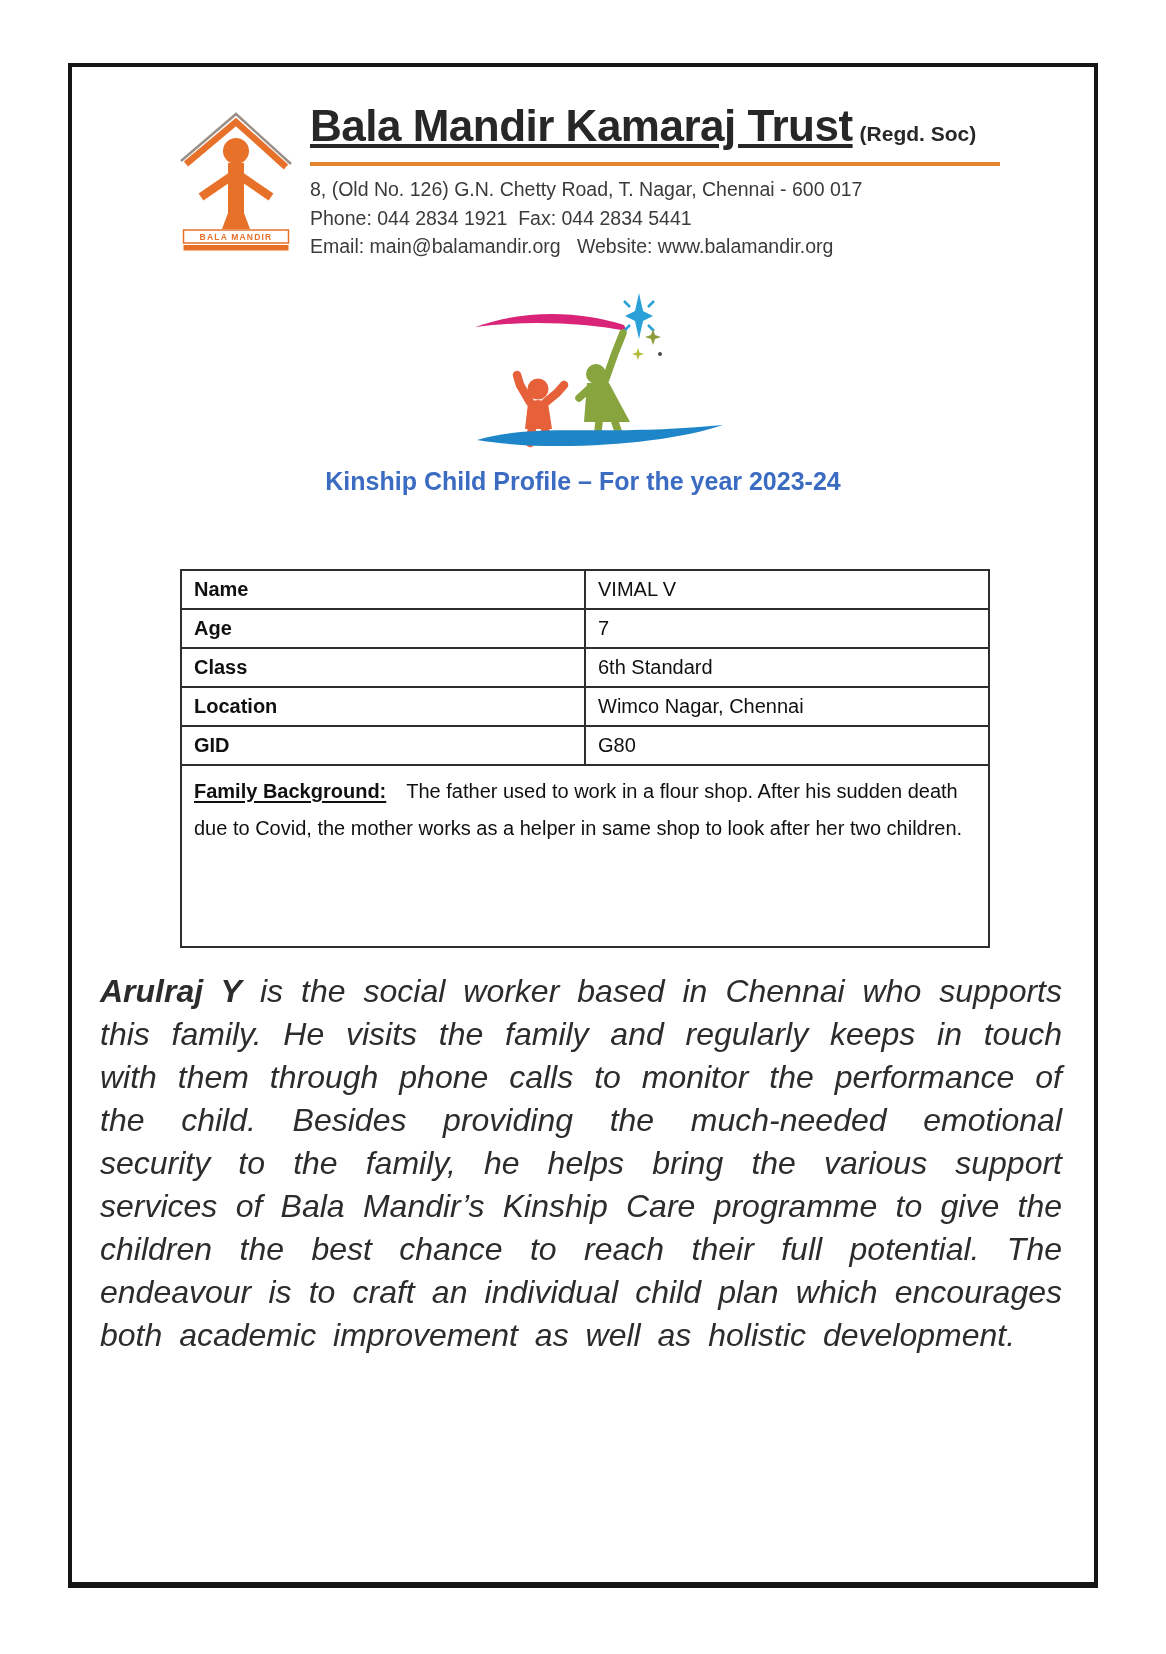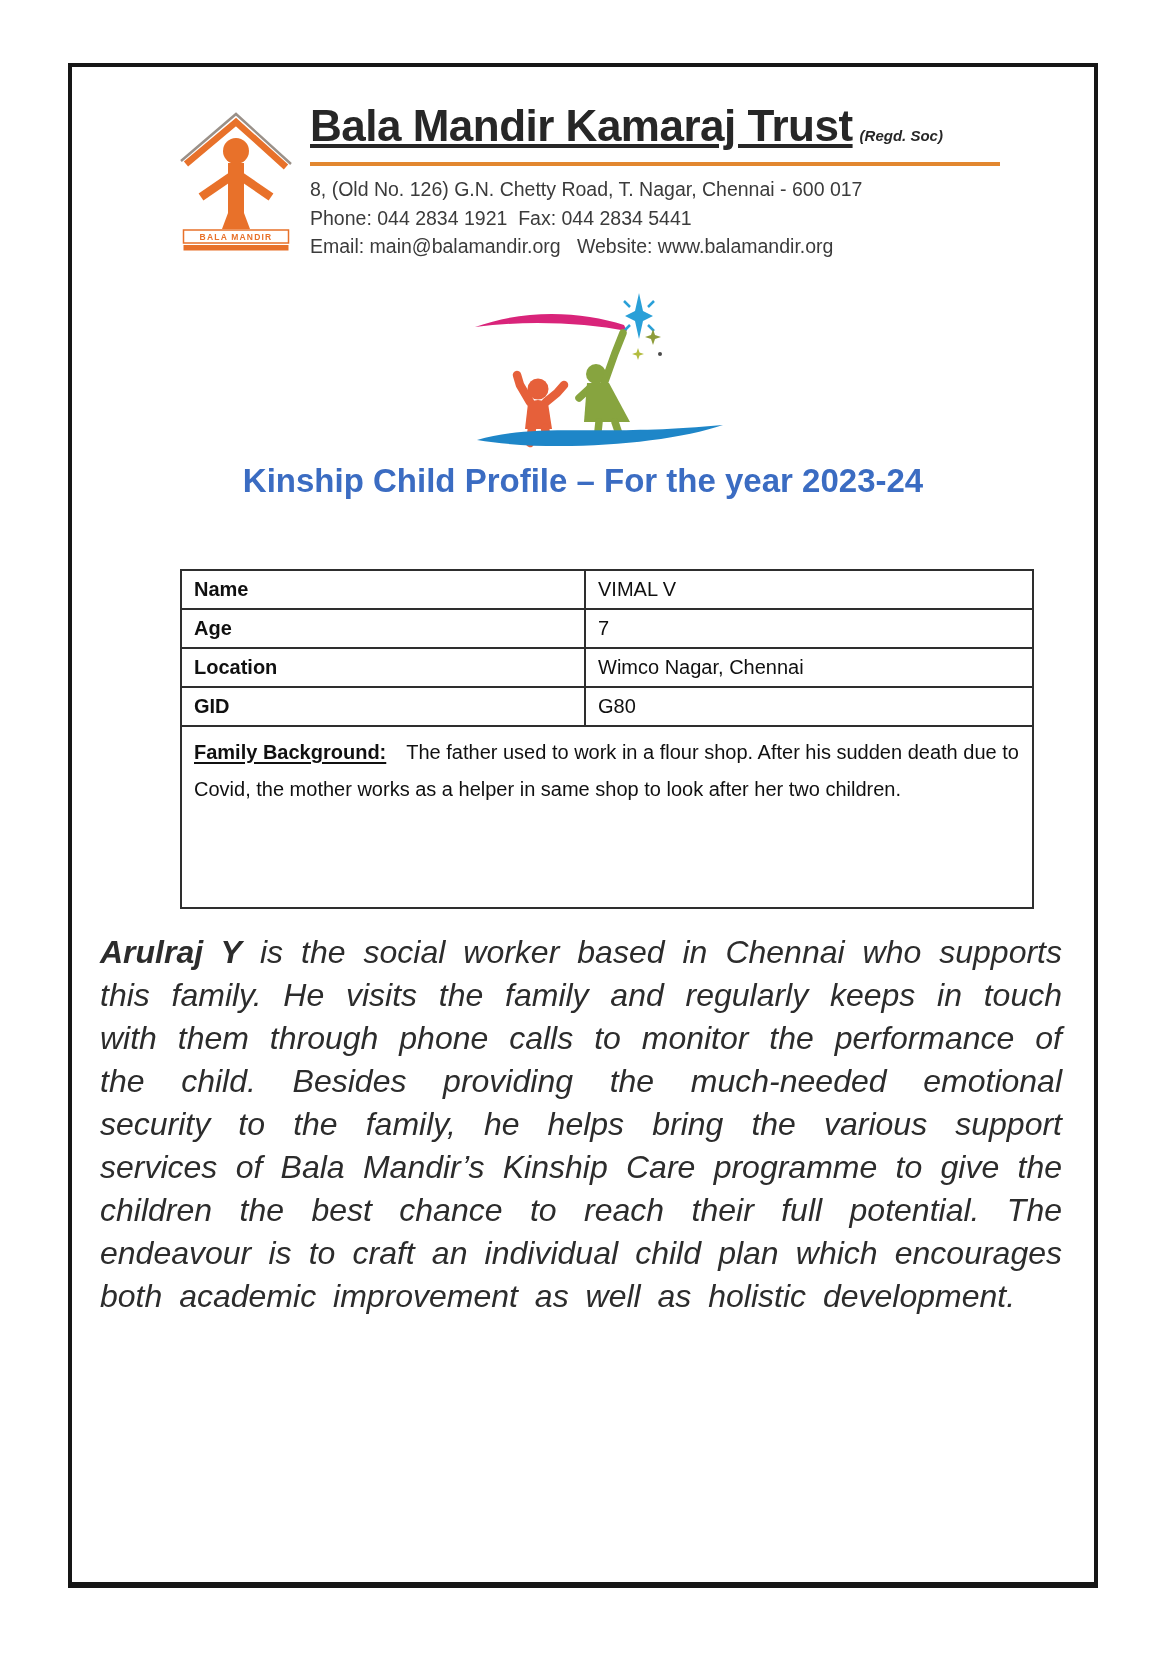--- a/index.html
+++ b/index.html
@@ -7,37 +7,37 @@
         font-family:"Liberation Sans",sans-serif;color:var(--ink);overflow:hidden;}
   .sheet{position:absolute;left:68px;top:63px;width:1030px;height:1525px;
          border:4px solid #161616;border-bottom-width:6px;box-sizing:border-box;background:#ffffff;}
 
   
   .org-header{display:flex;margin:34px 0 0 102px;gap:12px;align-items:flex-start;}
   .org-logo{width:124px;height:150px;flex:0 0 auto;}
   .org-head-text{width:690px;padding-top:4px;}
   .org-name-line{white-space:pre;line-height:42px;}
   .org-name{font-size:44px;font-weight:bold;color:#272727;letter-spacing:-0.5px;text-decoration:underline;}
-  .org-suffix{font-size:15px;font-weight:bold;color:#272727;margin-left:7px;font-style:italic;}
+  .org-suffix{font-size:21px;font-weight:bold;color:#272727;margin-left:7px;}
   .org-rule{height:4px;background:var(--rule-orange);width:100%;margin:5px 0 9px 0;}
   .org-address,.org-phone,.org-email{font-size:19.5px;color:#3b3b3b;line-height:28.5px;white-space:pre;}
 
   
   .children-logo{display:block;margin:20px auto 0 auto;width:302px;height:170px;}
 
   
-  .doc-title{margin:6px 0 0 0;text-align:center;font-size:33px;font-weight:bold;
+  .doc-title{margin:6px 0 0 0;text-align:center;font-size:25px;font-weight:bold;
              color:var(--title-blue);line-height:48px;}
 
   
   .profile-table{margin:64px 0 0 108px;width:808px;border-collapse:collapse;table-layout:fixed;}
   .profile-table td{border:2px solid #2e2e2e;font-size:20px;color:#101010;
                     padding:2px 12px;height:39px;box-sizing:border-box;vertical-align:middle;}
   .profile-table .lbl{font-weight:bold;width:404px;}
-  .profile-table .val{width:448px;}
+  .profile-table .val{width:404px;}
   .family-cell{height:182px !important;vertical-align:top !important;
                line-height:37.5px;padding-top:7px !important;}
   .fb-label{font-weight:bold;text-decoration:underline;text-underline-offset:3px;
             text-decoration-thickness:2px;margin-right:20px;}
 
   
   .support-heading{margin:36px 0 0 0;text-align:center;font-size:24px;font-weight:bold;
                    text-decoration:underline;text-underline-offset:4px;text-decoration-thickness:2px;
                    color:#111;}
   .support-para{margin:22px 32px 0 28px;text-align:justify;font-style:italic;
@@ -113,20 +113,24 @@
       <tbody>
         <tr>
           <td class="lbl">Name</td>
           <td class="val">VIMAL V</td>
         </tr>
         <tr>
           <td class="lbl">Age</td>
           <td class="val">7</td>
         </tr>
         <tr>
+          <td class="lbl">Class</td>
+          <td class="val">6th Standard</td>
+        </tr>
+        <tr>
           <td class="lbl">Location</td>
           <td class="val">Wimco Nagar, Chennai</td>
         </tr>
         <tr>
           <td class="lbl">GID</td>
           <td class="val">G80</td>
         </tr>
         <tr>
           <td class="family-cell" colspan="2"><span class="fb-label">Family Background:</span><span>The father used to work in a flour shop. After his sudden death due to Covid, the mother works as a helper in same shop to look after her two children.</span></td>
         </tr>

